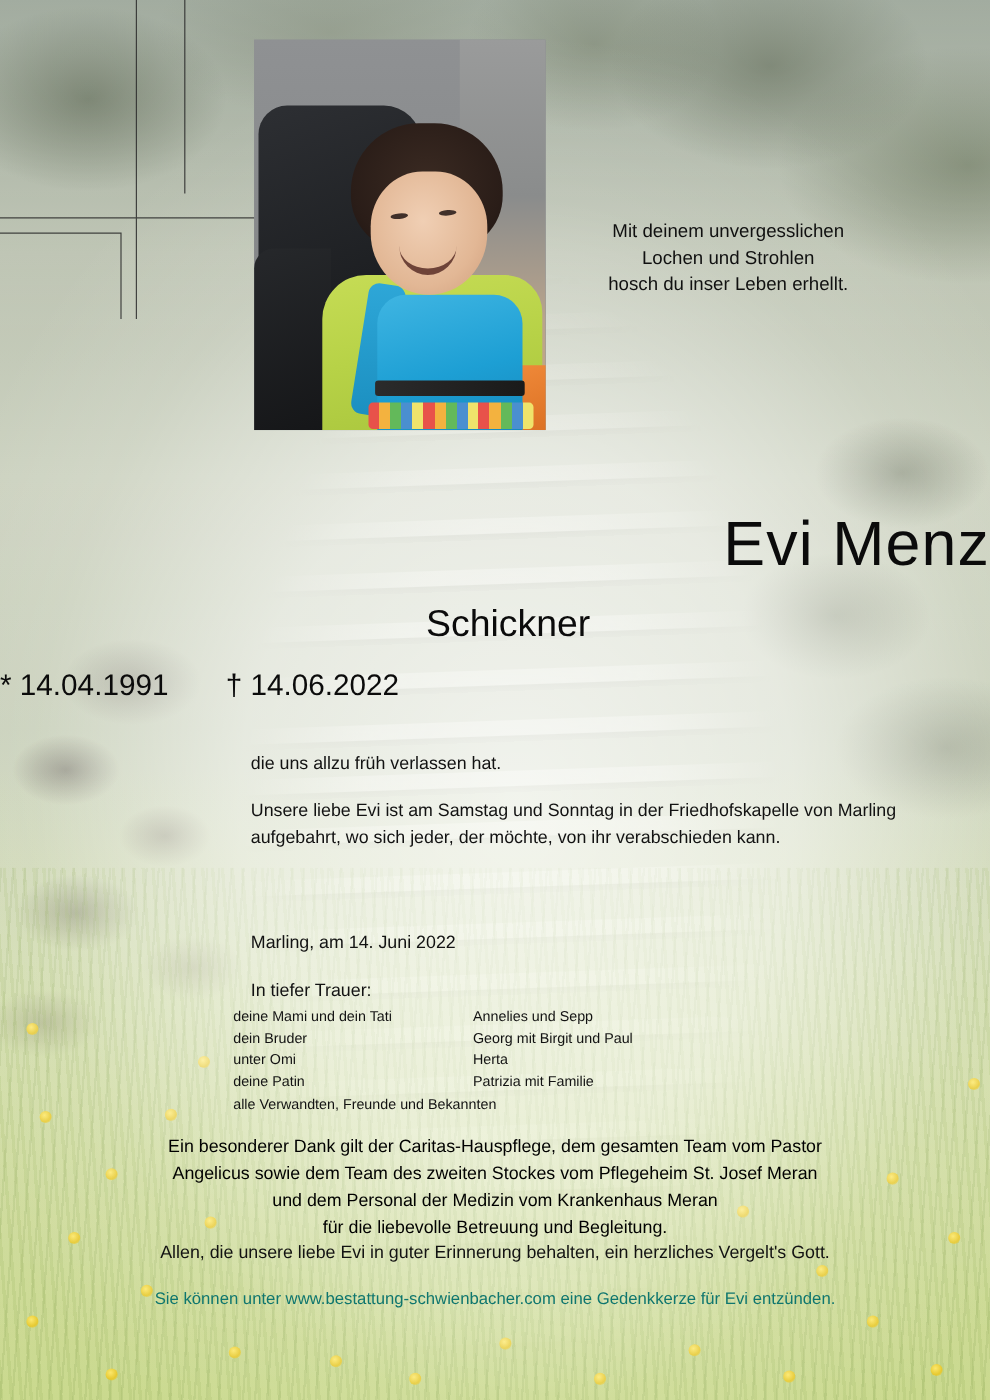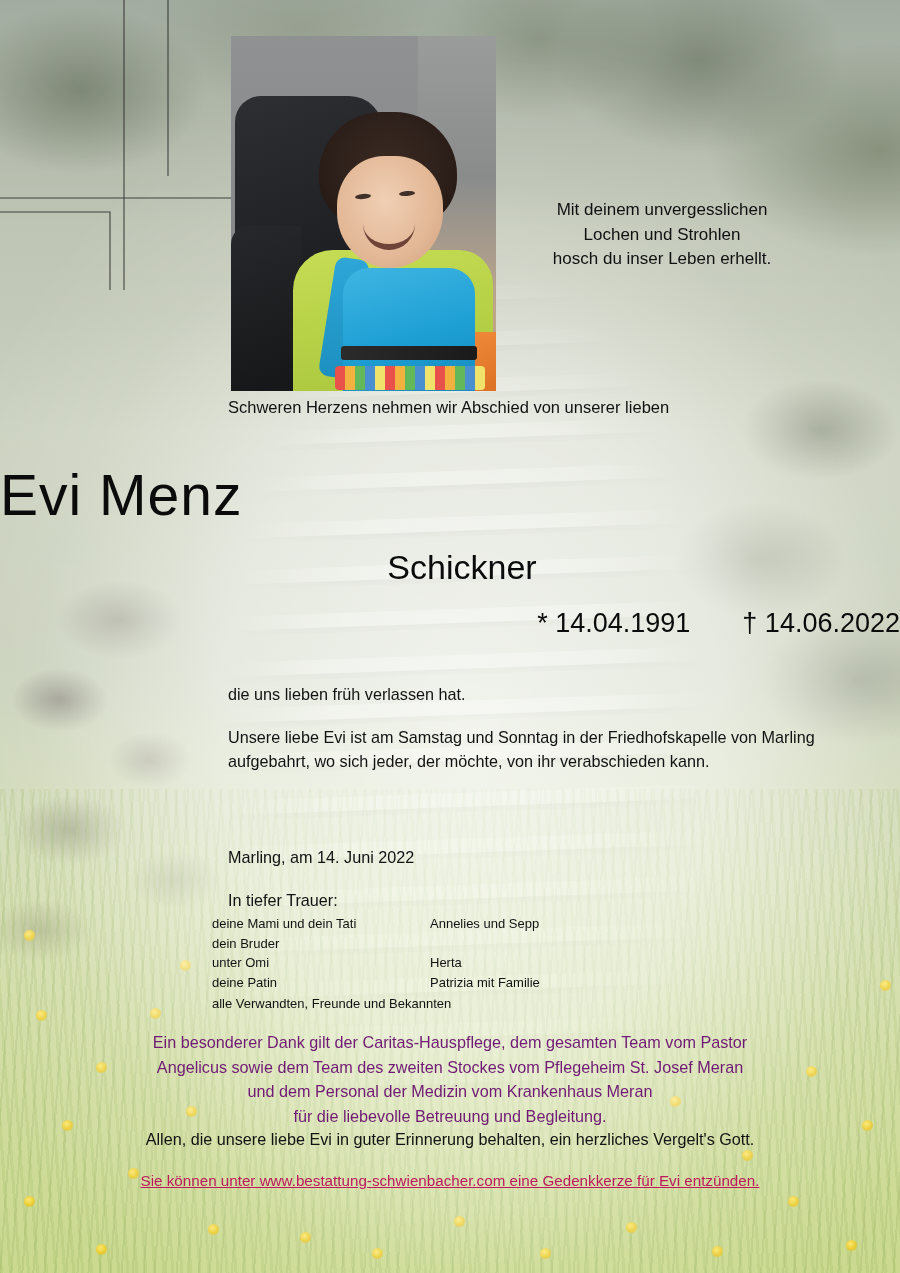--- a/index.html
+++ b/index.html
@@ -208,39 +208,39 @@
   }
   .lead {
     left: 228px;
     top: 398px;
     font-size: 16.5px;
     color: #111;
   }
   .name {
     left: 0; right: 0;
     top: 462px;
-    text-align: left;
+    text-align: right;
     font-size: 57px;
     letter-spacing: 1px;
     font-weight: 400;
     color: #0b0b0b;
   }
   .maiden {
     left: 0; right: 0;
     top: 548px;
     text-align: center;
     font-size: 34px;
     font-weight: 400;
     color: #0b0b0b;
     padding-left: 24px;
   }
   .dates {
     left: 0; right: 0;
     top: 608px;
-    text-align: right;
+    text-align: left;
     font-size: 27px;
     color: #0b0b0b;
   }
   .dates .gap { display: inline-block; width: 52px; }
 
   .body-left {
     left: 228px;
     font-size: 16.2px;
     line-height: 1.5;
     color: #121212;
@@ -263,37 +263,36 @@
   .mourners .rel { width: 218px; }
   .mourners .who { flex: 1; }
   .mourners .all { margin-top: 2px; }
 
   .thanks {
     left: 0; right: 0;
     top: 1030px;
     text-align: center;
     font-size: 16.2px;
     line-height: 1.52;
-    color: #701a75;
+    color: #000000;
     padding: 0 140px;
   }
   .closing {
     left: 0; right: 0;
     top: 1130px;
     text-align: center;
     font-size: 16.2px;
     color: #121212;
   }
   .candle {
     left: 0; right: 0;
     top: 1172px;
     text-align: center;
     font-size: 15.2px;
-    color: #be185d;
-    text-decoration: underline;
+    color: #0f766e;
   }
 </style>
 </head>
 <body>
 
 <div id="card">
 
   <div class="bg-layer bg-base"></div>
   <div class="bg-layer bg-foliage-top"></div>
   <div class="bg-layer bg-left-rocks"></div>
@@ -354,40 +353,40 @@
     <div class="p-face"></div>
     <div class="p-eye l"></div>
     <div class="p-eye r"></div>
     <div class="p-smile"></div>
   </div>
 
   <div class="txt verse" style="white-space: pre-line;">Mit deinem unvergesslichen
 Lochen und Strohlen
 hosch du inser Leben erhellt.</div>
 
-  <div class="txt lead">Schweren Herzens nehmen wir Abschied von unserer lieben</div>
 
   <div class="txt name">Evi Menz</div>
   <div class="txt maiden">Schickner</div>
   <div class="txt dates">
     <span>* 14.04.1991</span><span class="gap"></span><span>† 14.06.2022</span>
   </div>
 
-  <div class="txt body-left b1">die uns lieben früh verlassen hat.</div>
+  <div class="txt body-left b1">die uns allzu früh verlassen hat.</div>
   <div class="txt body-left b2">Unsere liebe Evi ist am Samstag und Sonntag in der Friedhofskapelle von Marling aufgebahrt, wo sich jeder, der möchte, von ihr verabschieden kann.</div>
   <div class="txt body-left b4">Marling, am 14. Juni 2022</div>
   <div class="txt body-left b5">In tiefer Trauer:</div>
 
   <div class="txt mourners">
     <div class="row">
       <div class="rel">deine Mami und dein Tati</div>
       <div class="who">Annelies und Sepp</div>
     </div>
     <div class="row">
       <div class="rel">dein Bruder</div>
+      <div class="who">Georg mit Birgit und Paul</div>
     </div>
     <div class="row">
       <div class="rel">unter Omi</div>
       <div class="who">Herta</div>
     </div>
     <div class="row">
       <div class="rel">deine Patin</div>
       <div class="who">Patrizia mit Familie</div>
     </div>
     <div class="all">alle Verwandten, Freunde und Bekannten</div>

